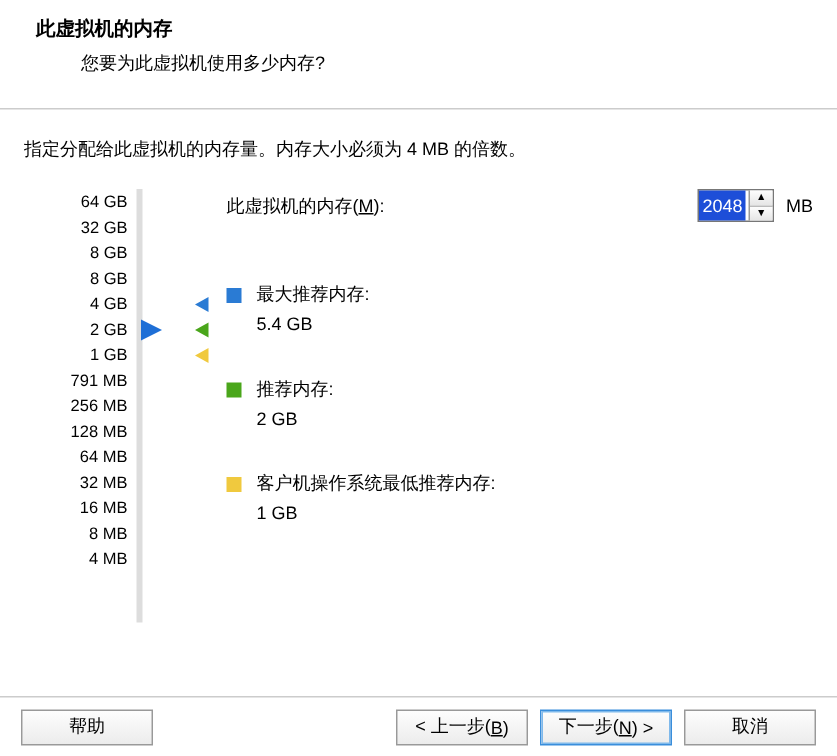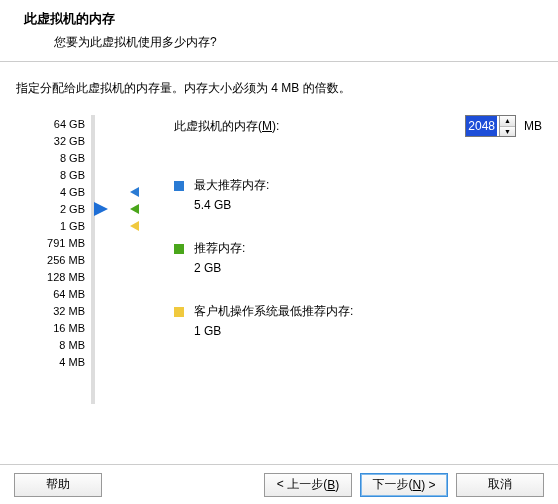--- a/index.html
+++ b/index.html
@@ -8,21 +8,21 @@
     font-family: "Microsoft YaHei", "SimSun", Arial, sans-serif;
     font-size: 12px;
     background: #fff;
     color: #000;
     width: 558px;
     height: 504px;
     position: relative;
     overflow: hidden;
   }
   .header {
-    padding: 10px 0 10px 24px;
+    padding: 10px 0 21px 24px;
     background: #fff;
     border-bottom: 1px solid #ccc;
   }
   .title {
     font-size: 13px;
     font-weight: bold;
     margin-bottom: 6px;
   }
   .subtitle {
     padding-left: 30px;
@@ -30,21 +30,20 @@
   .content {
     padding: 18px 16px 0 16px;
     position: relative;
   }
   .desc {
     margin-bottom: 18px;
   }
   .main-area {
     display: flex;
     position: relative;
-    gap: 23px;
   }
   .scale-col {
     width: 75px;
     position: relative;
   }
   .scale-row {
     height: 17px;
     display: flex;
     align-items: center;
     justify-content: flex-end;

